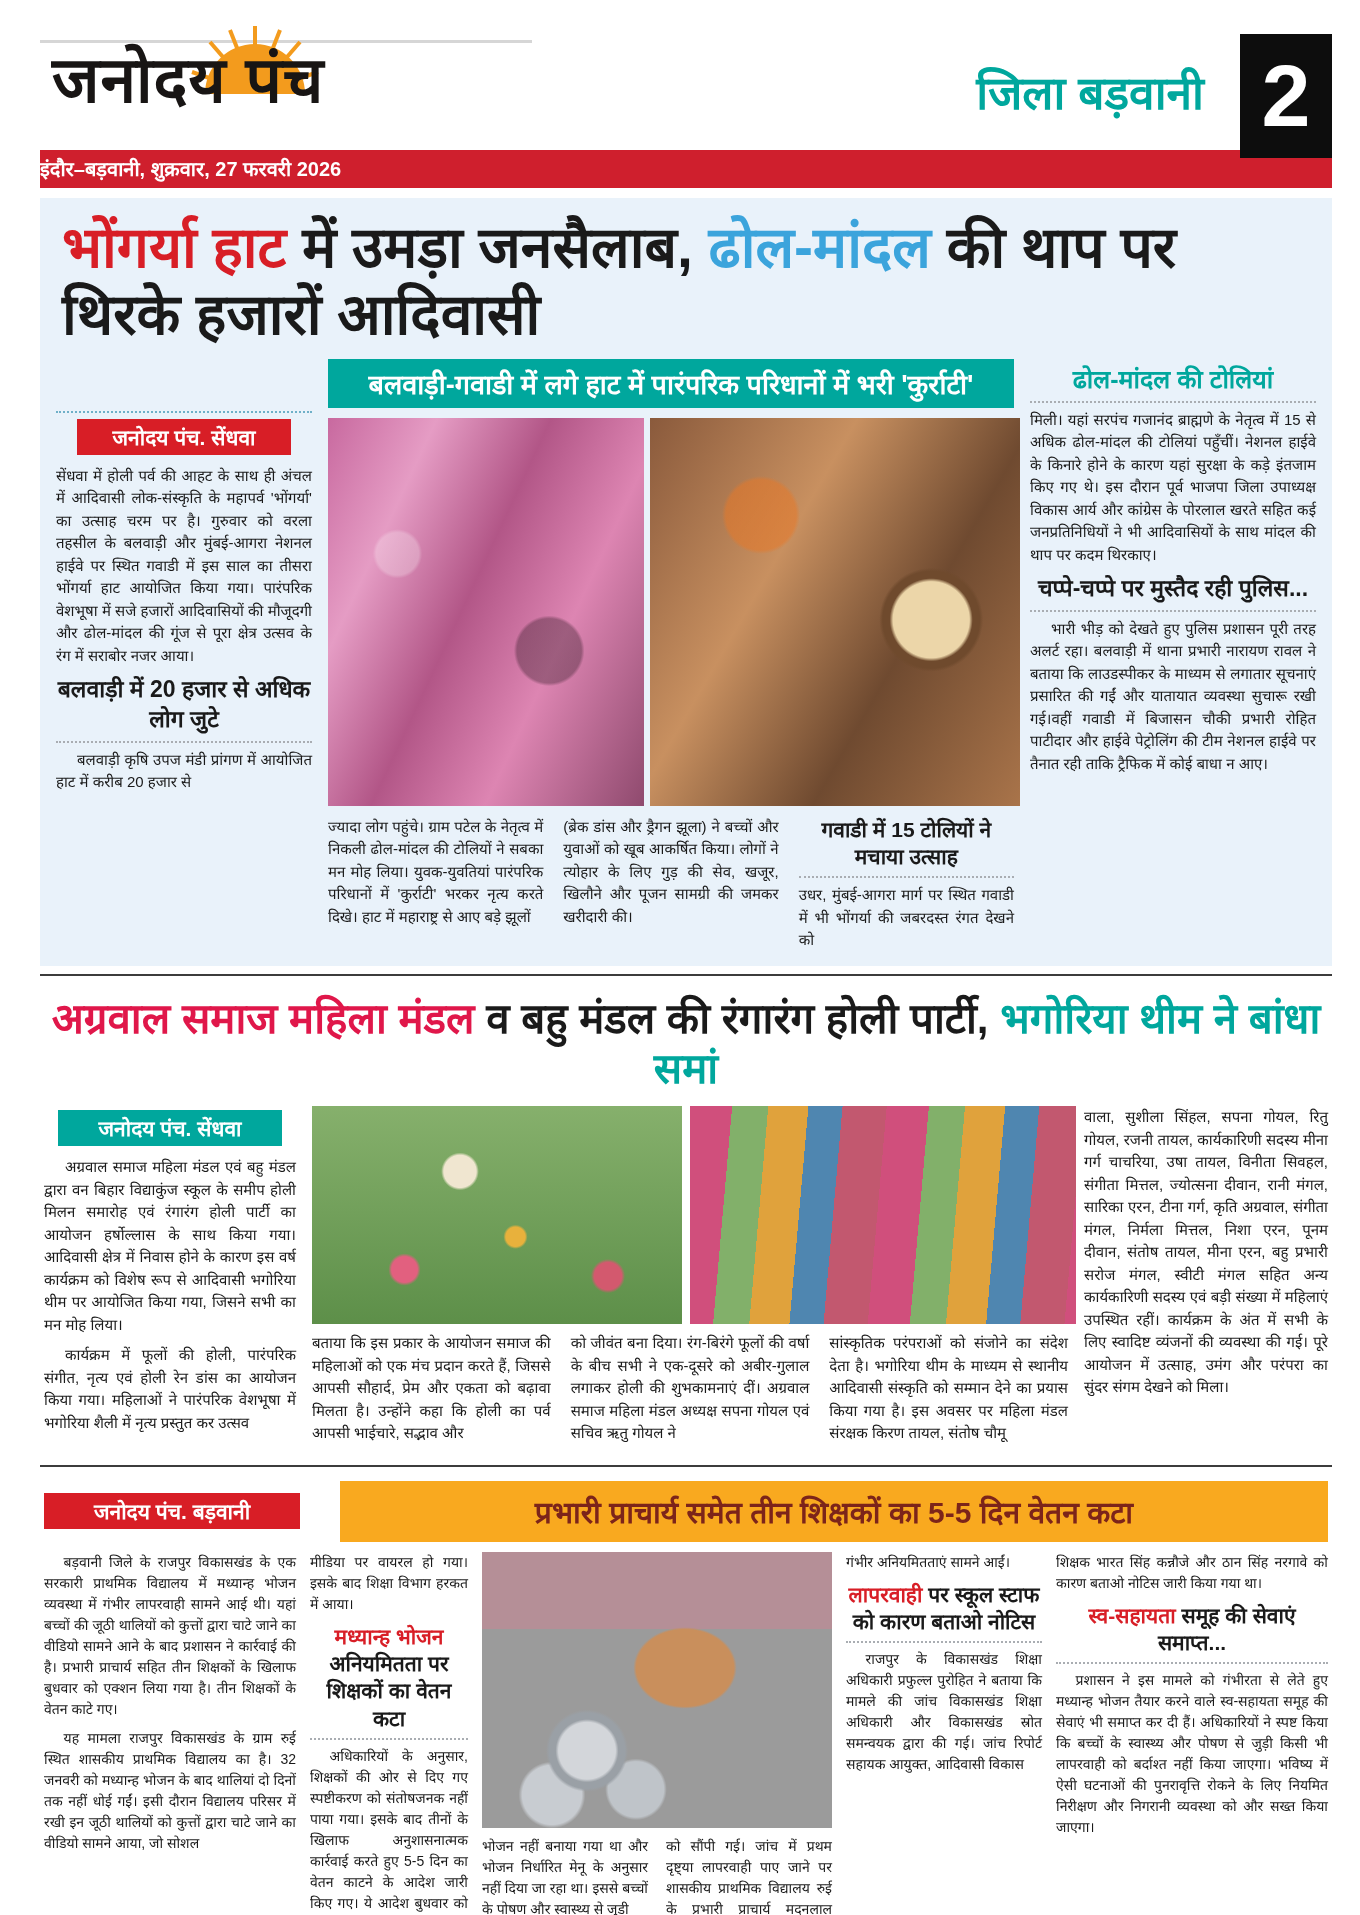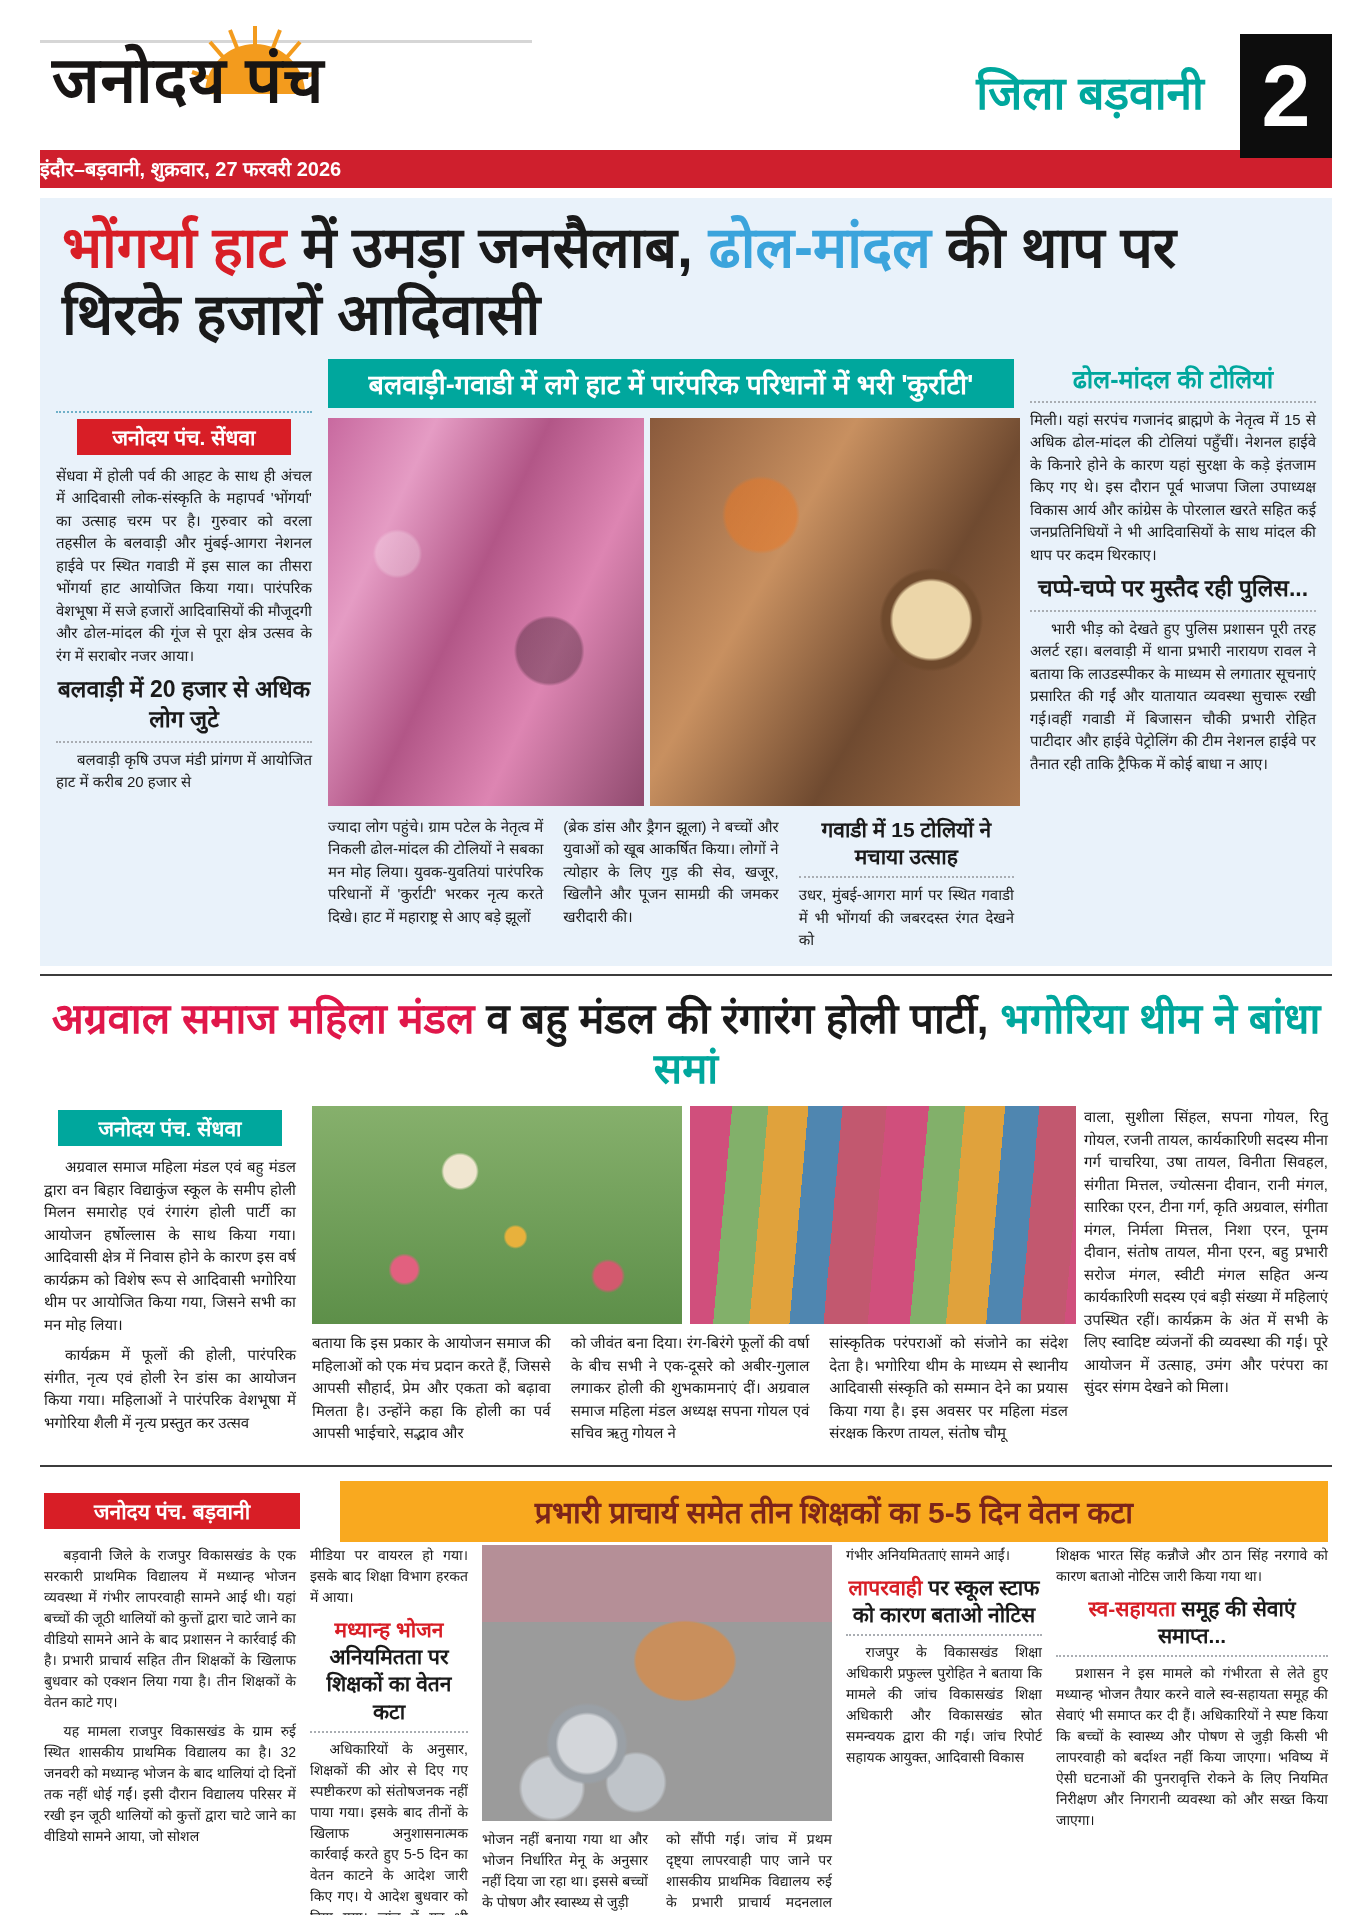--- a/index.html
+++ b/index.html
@@ -65,21 +65,21 @@
       radial-gradient(circle at 80% 78%,#d3596e 0 4%,transparent 5%),
       radial-gradient(circle at 40% 30%,#f0e6d0 0 6%,transparent 7%),
       linear-gradient(180deg,#86b06c 0%,#5d8f49 100%);}
   .ph-group{background:repeating-linear-gradient(95deg,
       #d04f7c 0 42px,#82b06a 42px 78px,#e0a23c 78px 118px,#4f86b0 118px 152px,#c2586f 152px 196px);}
   .s2-caps{display:grid;grid-template-columns:1fr 1fr 1fr;column-gap:20px;}
 
   
   .story3{padding:6px 4px 0;}
   .s3-headline{font-size:41px;font-weight:900;line-height:1.2;text-align:center;margin:2px 0 10px;}
-  .s3-toprow{display:grid;grid-template-columns:256px 1fr;column-gap:40px;align-items:center;margin-bottom:3px;}
+  .s3-toprow{display:grid;grid-template-columns:256px 1fr;column-gap:40px;align-items:center;margin-bottom:10px;}
   .yellowband{background:var(--yellow);color:#7c241a;font-size:30px;font-weight:900;text-align:center;
               padding:10px 8px;}
   .s3-grid{display:grid;grid-template-columns:252px 158px 1fr 196px 272px;column-gap:14px;}
   .s3-grid p.body{font-size:14px;}
   .colhead .hl-red{color:var(--red);}
   .colhead.small{font-size:21px;margin-top:6px;}
   .ph-dog{height:276px;margin-bottom:8px;background:
       radial-gradient(ellipse at 58% 42%,#c98f5c 0 17%,transparent 18%),
       radial-gradient(circle at 30% 72%,#d3d6da 0 9%,#9aa0a6 10% 12%,transparent 13%),
       radial-gradient(circle at 20% 88%,#c8ccd1 0 8%,transparent 9%),

